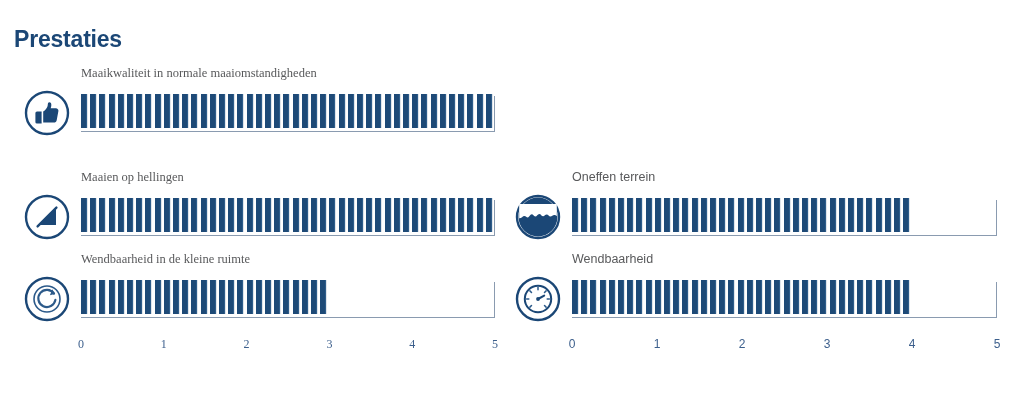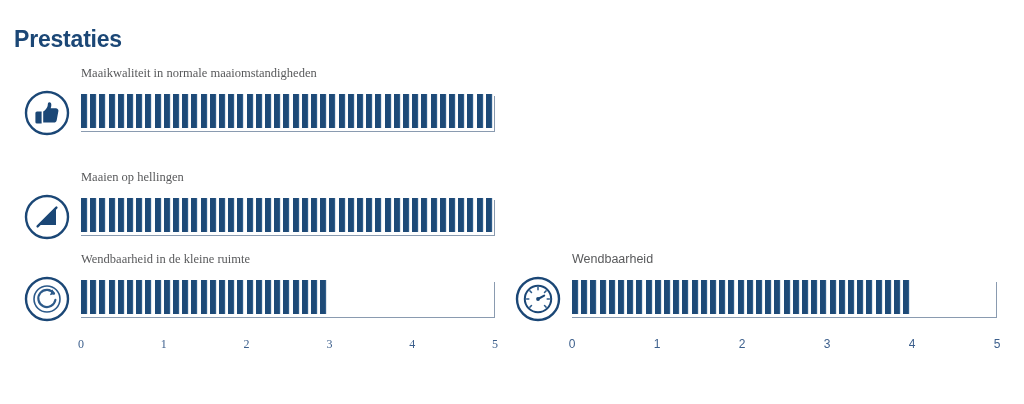--- a/index.html
+++ b/index.html
@@ -205,20 +205,35 @@
         <span class="scale-tick" style="left: 40%;">2</span>
         <span class="scale-tick" style="left: 60%;">3</span>
         <span class="scale-tick" style="left: 80%;">4</span>
         <span class="scale-tick" style="left: 100%;">5</span>
       </div>
   </div>
 
   <div class="column right">
 
 
+    <div class="metric-row r1">
+      <span class="metric-icon">
+        <svg viewBox="0 0 46 46" xmlns="http://www.w3.org/2000/svg">
+          <circle cx="23" cy="23" r="21" fill="none" stroke="#1b4776" stroke-width="2.4"></circle>
+          <path d="M23 3.6A19.4 19.4 0 0 1 42.4 23 19.4 19.4 0 0 1 3.6 23 19.4 19.4 0 0 1 23 3.6z" fill="#1b4776"></path>
+          <path d="M4.2 24.3c2.6 0 3.4-2.3 5.2-2.3 1.6 0 2 1.4 3.4 1.4 1.7 0 2.2-3.1 3.9-3.1 1.6 0 1.9 2.2 3.5 2.2 1.8 0 2.3-2.6 4.1-2.6 1.7 0 2.2 2.3 3.8 2.3 1.5 0 2.1-1.7 3.6-1.7 1.6 0 2.2 2 3.7 2 1.6 0 2.3-1.6 3.8-1.6 1.1 0 1.8.6 2.6 1.1V10H4.2z" fill="#ffffff"></path>
+        </svg>
+      </span>
+      <span class="metric-label">Oneffen terrein</span>
+      <div class="bar-track">
+        <div class="bar-fill" style="width: 80%;"></div>
+        <div class="axis-line"></div>
+        <div class="axis-endcap"></div>
+      </div>
+    </div>
 
     <div class="metric-row r2">
       <span class="metric-icon">
         <svg viewBox="0 0 46 46" xmlns="http://www.w3.org/2000/svg">
           <circle cx="23" cy="23" r="21" fill="none" stroke="#1b4776" stroke-width="2.4"></circle>
           <circle cx="23" cy="23" r="13.2" fill="none" stroke="#1b4776" stroke-width="2"></circle>
           <g stroke="#2c5a8a" stroke-width="1.5" stroke-linecap="round">
             <path d="M23 11.6v2.2"></path>
             <path d="M14.9 14.9l1.6 1.6"></path>
             <path d="M11.6 23h2.2"></path>

